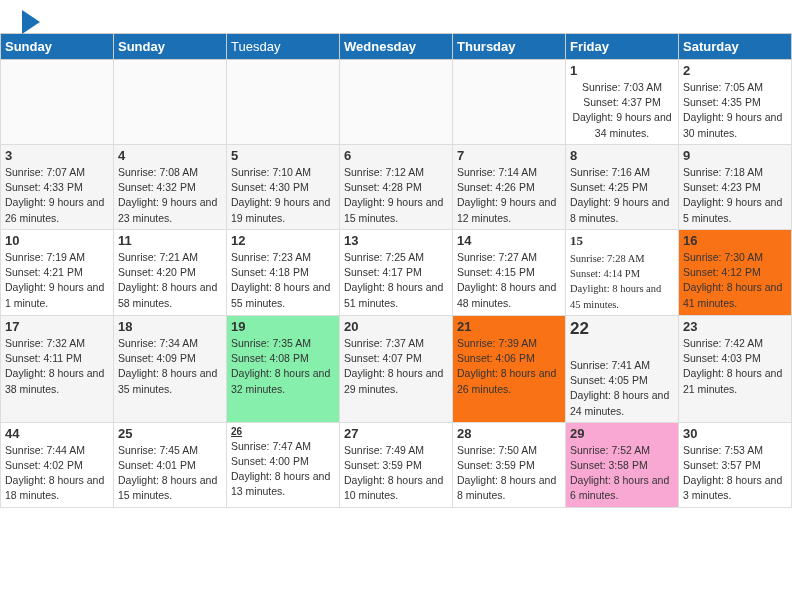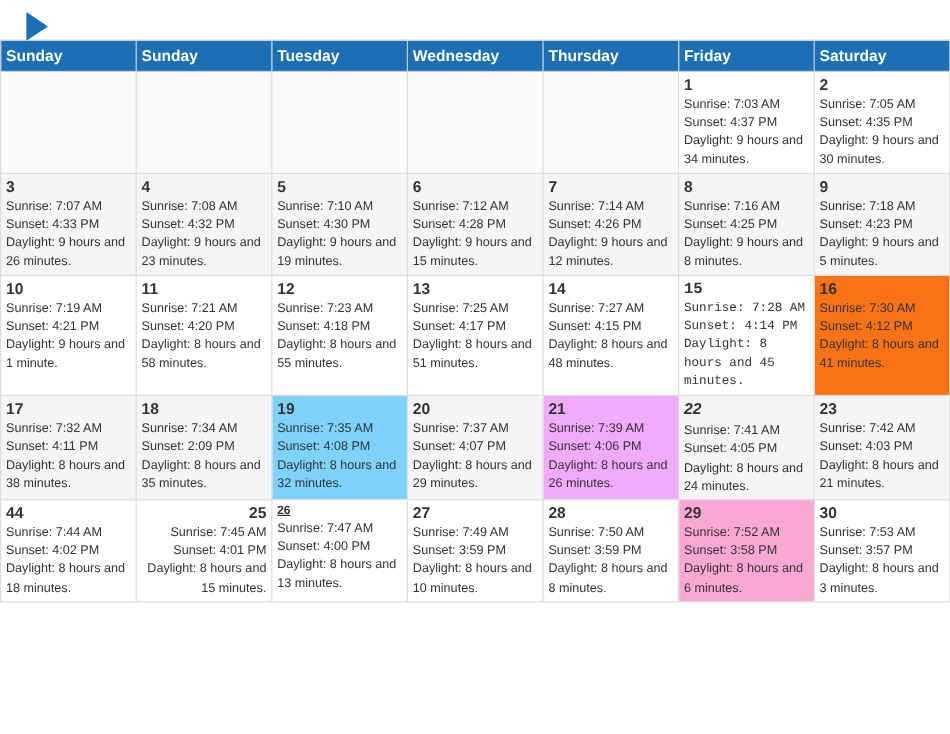--- a/index.html
+++ b/index.html
@@ -20,37 +20,37 @@
     <div style="font-size:36px; font-weight:bold; color:#333; font-family:Arial,sans-serif;"></div>
     <div style="font-size:16px; color:#555; font-family:Arial,sans-serif;"></div>
   </div>
 </div>
 
 <table style="width:100%; border-collapse:collapse; table-layout:fixed;">
   <thead>
     <tr>
     <th style="background: rgb(26, 111, 181); color: rgb(255, 255, 255); font-size: 13px; font-weight: bold; padding: 5px 4px; text-align: left; border: 1px solid rgb(204, 204, 204); font-family: Arial, sans-serif;">Sunday</th>
         <th style="background: rgb(26, 111, 181); color: rgb(255, 255, 255); font-size: 13px; font-weight: bold; padding: 5px 4px; text-align: left; border: 1px solid rgb(204, 204, 204); font-family: Arial, sans-serif;">Sunday</th>
-        <th style="background: rgb(26, 111, 181); color: rgb(255, 255, 255); font-size: 13px; font-weight: bold; padding: 5px 4px; text-align: left; border: 1px solid rgb(204, 204, 204); font-family: Arial, sans-serif;">Tuesday</th>
+        <th style="background: rgb(26, 111, 181); color: rgb(255, 255, 255); font-size: 13px; font-weight: normal; padding: 5px 4px; text-align: left; border: 1px solid rgb(204, 204, 204); font-family: Arial, sans-serif;">Tuesday</th>
         <th style="background: rgb(26, 111, 181); color: rgb(255, 255, 255); font-size: 13px; font-weight: bold; padding: 5px 4px; text-align: left; border: 1px solid rgb(204, 204, 204); font-family: Arial, sans-serif;">Wednesday</th>
         <th style="background: rgb(26, 111, 181); color: rgb(255, 255, 255); font-size: 13px; font-weight: bold; padding: 5px 4px; text-align: left; border: 1px solid rgb(204, 204, 204); font-family: Arial, sans-serif;">Thursday</th>
         <th style="background: rgb(26, 111, 181); color: rgb(255, 255, 255); font-size: 13px; font-weight: bold; padding: 5px 4px; text-align: left; border: 1px solid rgb(204, 204, 204); font-family: Arial, sans-serif;">Friday</th>
         <th style="background: rgb(26, 111, 181); color: rgb(255, 255, 255); font-size: 13px; font-weight: bold; padding: 5px 4px; text-align: left; border: 1px solid rgb(204, 204, 204); font-family: Arial, sans-serif;">Saturday</th>
       </tr>
   </thead>
   <tbody id="calendar-body">
   <tr>
         <td style="vertical-align: top; border: 1px solid rgb(221, 221, 221); padding: 3px 4px; font-size: 10.5px; color: rgb(51, 51, 51); font-family: Arial, sans-serif; height: 85px; background: rgb(250, 250, 250);"></td>
         <td style="vertical-align: top; border: 1px solid rgb(221, 221, 221); padding: 3px 4px; font-size: 10.5px; color: rgb(51, 51, 51); font-family: Arial, sans-serif; height: 85px; background: rgb(250, 250, 250);"></td>
         <td style="vertical-align: top; border: 1px solid rgb(221, 221, 221); padding: 3px 4px; font-size: 10.5px; color: rgb(51, 51, 51); font-family: Arial, sans-serif; height: 85px; background: rgb(250, 250, 250);"></td>
         <td style="vertical-align: top; border: 1px solid rgb(221, 221, 221); padding: 3px 4px; font-size: 10.5px; color: rgb(51, 51, 51); font-family: Arial, sans-serif; height: 85px; background: rgb(250, 250, 250);"></td>
         <td style="vertical-align: top; border: 1px solid rgb(221, 221, 221); padding: 3px 4px; font-size: 10.5px; color: rgb(51, 51, 51); font-family: Arial, sans-serif; height: 85px; background: rgb(250, 250, 250);"></td>
         <td style="vertical-align: top; border: 1px solid rgb(221, 221, 221); padding: 3px 4px; font-size: 10.5px; color: rgb(51, 51, 51); font-family: Arial, sans-serif; height: 85px; background: rgb(255, 255, 255);">
           <span style="font-weight: bold; font-size: 13px; display: block; margin-bottom: 2px;">1</span>
-          <div style="line-height: 1.45; font-size: 10.5px; white-space: pre-line;">Sunrise: 7:03 AM
+          <div style="line-height: 1.45; font-size: 10.5px; white-space: pre-line; text-align: center;">Sunrise: 7:03 AM
 Sunset: 4:37 PM
 Daylight: 9 hours and 34 minutes.</div>
         </td>
         <td style="vertical-align: top; border: 1px solid rgb(221, 221, 221); padding: 3px 4px; font-size: 10.5px; color: rgb(51, 51, 51); font-family: Arial, sans-serif; height: 85px; background: rgb(255, 255, 255);">
           <span style="font-weight: bold; font-size: 13px; display: block; margin-bottom: 2px;">2</span>
           <div style="line-height: 1.45; font-size: 10.5px; white-space: pre-line;">Sunrise: 7:05 AM
 Sunset: 4:35 PM
 Daylight: 9 hours and 30 minutes.</div>
         </td>
       </tr>
@@ -122,21 +122,21 @@
           <div style="line-height: 1.45; font-size: 10.5px; white-space: pre-line;">Sunrise: 7:25 AM
 Sunset: 4:17 PM
 Daylight: 8 hours and 51 minutes.</div>
         </td>
         <td style="vertical-align: top; border: 1px solid rgb(221, 221, 221); padding: 3px 4px; font-size: 10.5px; color: rgb(51, 51, 51); font-family: Arial, sans-serif; height: 85px; background: rgb(255, 255, 255);">
           <span style="font-weight: bold; font-size: 13px; display: block; margin-bottom: 2px;">14</span>
           <div style="line-height: 1.45; font-size: 10.5px; white-space: pre-line;">Sunrise: 7:27 AM
 Sunset: 4:15 PM
 Daylight: 8 hours and 48 minutes.</div>
         </td>
-        <td style="vertical-align: top; border: 1px solid rgb(221, 221, 221); padding: 3px 4px; font-size: 10.5px; color: rgb(51, 51, 51); font-family: Liberation Mono, monospace; height: 85px; background: rgb(255, 255, 255);">
+        <td style="vertical-align: top; border: 1px solid rgb(221, 221, 221); padding: 3px 4px; font-size: 10.5px; color: rgb(51, 51, 51); font-family: Liberation Serif, serif; height: 85px; background: rgb(255, 255, 255);">
           <span style="font-weight: bold; font-size: 13px; display: block; margin-bottom: 2px;">15</span>
           <div style="line-height: 1.45; font-size: 10.5px; white-space: pre-line;">Sunrise: 7:28 AM
 Sunset: 4:14 PM
 Daylight: 8 hours and 45 minutes.</div>
         </td>
         <td style="vertical-align: top; border: 1px solid rgb(221, 221, 221); padding: 3px 4px; font-size: 10.5px; color: rgb(51, 51, 51); font-family: Arial, sans-serif; height: 85px; background: #f97316;">
           <span style="font-weight: bold; font-size: 13px; display: block; margin-bottom: 2px;">16</span>
           <div style="line-height: 1.45; font-size: 10.5px; white-space: pre-line;">Sunrise: 7:30 AM
 Sunset: 4:12 PM
 Daylight: 8 hours and 41 minutes.</div>
@@ -145,62 +145,62 @@
       <tr>
         <td style="vertical-align: top; border: 1px solid rgb(221, 221, 221); padding: 3px 4px; font-size: 10.5px; color: rgb(51, 51, 51); font-family: Arial, sans-serif; height: 85px; background: rgb(245, 245, 245);">
           <span style="font-weight: bold; font-size: 13px; display: block; margin-bottom: 2px;">17</span>
           <div style="line-height: 1.45; font-size: 10.5px; white-space: pre-line;">Sunrise: 7:32 AM
 Sunset: 4:11 PM
 Daylight: 8 hours and 38 minutes.</div>
         </td>
         <td style="vertical-align: top; border: 1px solid rgb(221, 221, 221); padding: 3px 4px; font-size: 10.5px; color: rgb(51, 51, 51); font-family: Arial, sans-serif; height: 85px; background: rgb(245, 245, 245);">
           <span style="font-weight: bold; font-size: 13px; display: block; margin-bottom: 2px;">18</span>
           <div style="line-height: 1.45; font-size: 10.5px; white-space: pre-line;">Sunrise: 7:34 AM
-Sunset: 2:09 PM
+Sunset: 4:09 PM
 Daylight: 8 hours and 35 minutes.</div>
         </td>
-        <td style="vertical-align: top; border: 1px solid rgb(221, 221, 221); padding: 3px 4px; font-size: 10.5px; color: rgb(51, 51, 51); font-family: Arial, sans-serif; height: 85px; background: #7dd3fc;">
+        <td style="vertical-align: top; border: 1px solid rgb(221, 221, 221); padding: 3px 4px; font-size: 10.5px; color: rgb(51, 51, 51); font-family: Arial, sans-serif; height: 85px; background: #86efac;">
           <span style="font-weight: bold; font-size: 13px; display: block; margin-bottom: 2px;">19</span>
           <div style="line-height: 1.45; font-size: 10.5px; white-space: pre-line;">Sunrise: 7:35 AM
 Sunset: 4:08 PM
 Daylight: 8 hours and 32 minutes.</div>
         </td>
         <td style="vertical-align: top; border: 1px solid rgb(221, 221, 221); padding: 3px 4px; font-size: 10.5px; color: rgb(51, 51, 51); font-family: Arial, sans-serif; height: 85px; background: rgb(245, 245, 245);">
           <span style="font-weight: bold; font-size: 13px; display: block; margin-bottom: 2px;">20</span>
           <div style="line-height: 1.45; font-size: 10.5px; white-space: pre-line;">Sunrise: 7:37 AM
 Sunset: 4:07 PM
 Daylight: 8 hours and 29 minutes.</div>
         </td>
-        <td style="vertical-align: top; border: 1px solid rgb(221, 221, 221); padding: 3px 4px; font-size: 10.5px; color: rgb(51, 51, 51); font-family: Arial, sans-serif; height: 85px; background: #f0abfc;">
+        <td style="vertical-align: top; border: 1px solid rgb(221, 221, 221); padding: 3px 4px; font-size: 10.5px; color: rgb(51, 51, 51); font-family: Arial, sans-serif; height: 85px; background: #f97316;">
           <span style="font-weight: bold; font-size: 13px; display: block; margin-bottom: 2px;">21</span>
           <div style="line-height: 1.45; font-size: 10.5px; white-space: pre-line;">Sunrise: 7:39 AM
 Sunset: 4:06 PM
 Daylight: 8 hours and 26 minutes.</div>
         </td>
         <td style="vertical-align: top; border: 1px solid rgb(221, 221, 221); padding: 3px 4px; font-size: 10.5px; color: rgb(51, 51, 51); font-family: Arial, sans-serif; height: 85px; background: rgb(245, 245, 245);">
-          <span style="font-weight: bold; font-size: 13px; display: block; margin-bottom: 4px; font-style: italic;">22</span>
+          <span style="font-weight: bold; font-size: 17px; display: block; margin-bottom: 19px;">22</span>
           <div style="line-height: 1.45; font-size: 10.5px; white-space: pre-line;">Sunrise: 7:41 AM
 Sunset: 4:05 PM
 Daylight: 8 hours and 24 minutes.</div>
         </td>
         <td style="vertical-align: top; border: 1px solid rgb(221, 221, 221); padding: 3px 4px; font-size: 10.5px; color: rgb(51, 51, 51); font-family: Arial, sans-serif; height: 85px; background: rgb(245, 245, 245);">
           <span style="font-weight: bold; font-size: 13px; display: block; margin-bottom: 2px;">23</span>
           <div style="line-height: 1.45; font-size: 10.5px; white-space: pre-line;">Sunrise: 7:42 AM
 Sunset: 4:03 PM
 Daylight: 8 hours and 21 minutes.</div>
         </td>
       </tr>
       <tr>
         <td style="vertical-align: top; border: 1px solid rgb(221, 221, 221); padding: 3px 4px; font-size: 10.5px; color: rgb(51, 51, 51); font-family: Arial, sans-serif; height: 85px; background: rgb(255, 255, 255);">
           <span style="font-weight: bold; font-size: 13px; display: block; margin-bottom: 2px;">44</span>
           <div style="line-height: 1.45; font-size: 10.5px; white-space: pre-line;">Sunrise: 7:44 AM
 Sunset: 4:02 PM
 Daylight: 8 hours and 18 minutes.</div>
         </td>
-        <td style="vertical-align: top; border: 1px solid rgb(221, 221, 221); padding: 3px 4px; font-size: 10.5px; color: rgb(51, 51, 51); font-family: Arial, sans-serif; height: 85px; background: rgb(255, 255, 255); text-align: right;">
+        <td style="vertical-align: top; border: 1px solid rgb(221, 221, 221); padding: 3px 4px; font-size: 10.5px; color: rgb(51, 51, 51); font-family: Arial, sans-serif; height: 85px; background: rgb(255, 255, 255);">
           <span style="font-weight: bold; font-size: 13px; display: block; margin-bottom: 2px;">25</span>
           <div style="line-height: 1.45; font-size: 10.5px; white-space: pre-line;">Sunrise: 7:45 AM
 Sunset: 4:01 PM
 Daylight: 8 hours and 15 minutes.</div>
         </td>
         <td style="vertical-align: top; border: 1px solid rgb(221, 221, 221); padding: 3px 4px; font-size: 10.5px; color: rgb(51, 51, 51); font-family: Arial, sans-serif; height: 85px; background: rgb(255, 255, 255);">
           <span style="font-weight: bold; font-size: 10px; display: block; margin-bottom: 2px; text-decoration: underline;">26</span>
           <div style="line-height: 1.45; font-size: 10.5px; white-space: pre-line;">Sunrise: 7:47 AM
 Sunset: 4:00 PM
 Daylight: 8 hours and 13 minutes.</div>

